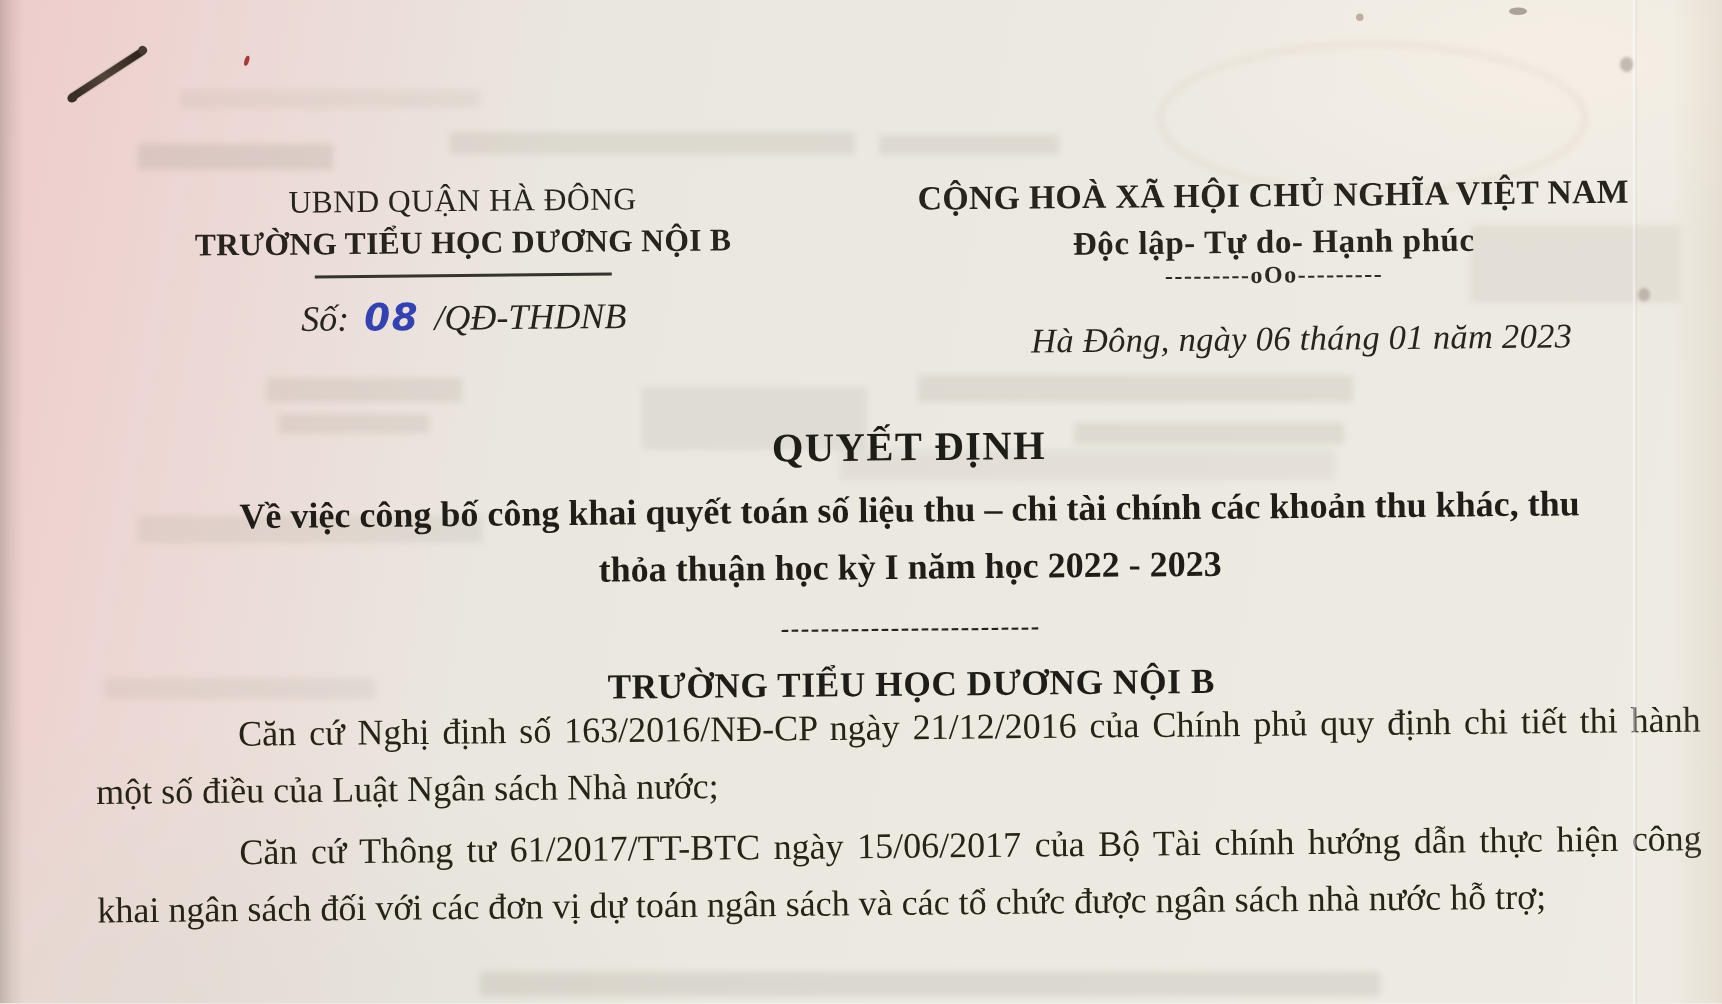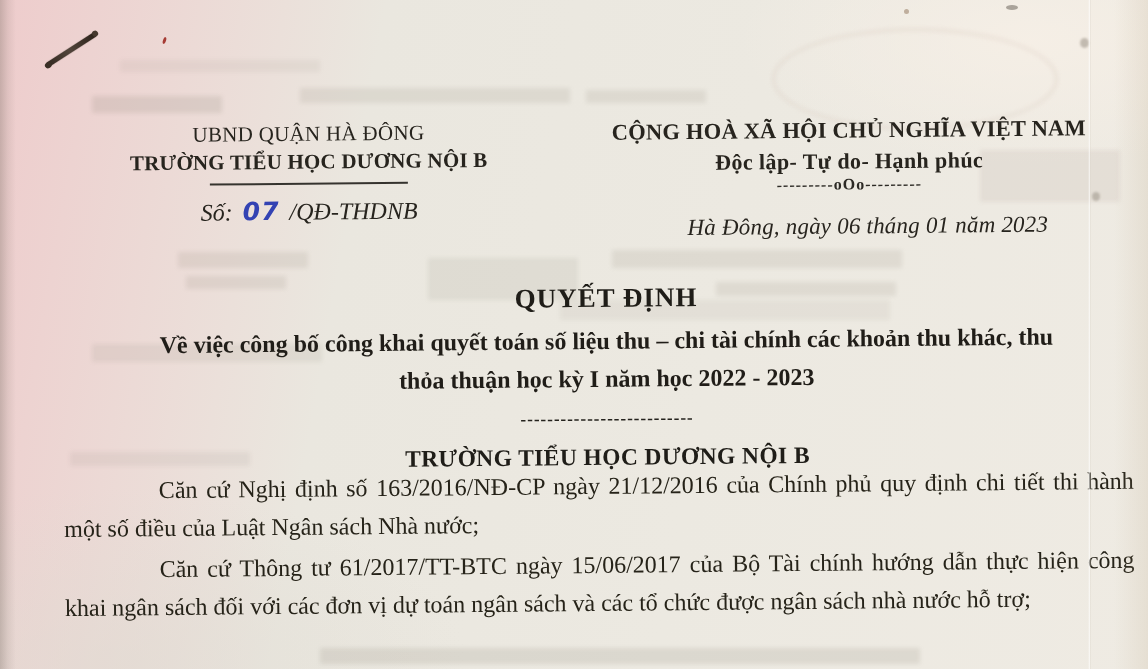--- a/index.html
+++ b/index.html
@@ -116,21 +116,21 @@
   <div class="speck s5"></div>
 
   <div class="content">
 
     <div class="issuer-block">
       <div class="issuer-parent">UBND QUẬN HÀ ĐÔNG</div>
       <div class="issuer-name">TRƯỜNG TIỂU HỌC DƯƠNG NỘI B</div>
       <div class="issuer-underline"></div>
       <div class="so-line">
         <span>Số:</span>
-        <span class="so-number">07</span>
+        <span class="so-number">08</span>
         <span>/QĐ-THDNB</span>
       </div>
     </div>
 
     <div class="national-block">
       <div class="national-country">CỘNG HOÀ XÃ HỘI CHỦ NGHĨA VIỆT NAM</div>
       <div class="national-motto">Độc lập- Tự do- Hạnh phúc</div>
       <div class="national-divider">---------oOo---------</div>
       <div class="place-date">Hà Đông, ngày 06 tháng 01 năm 2023</div>
     </div>

